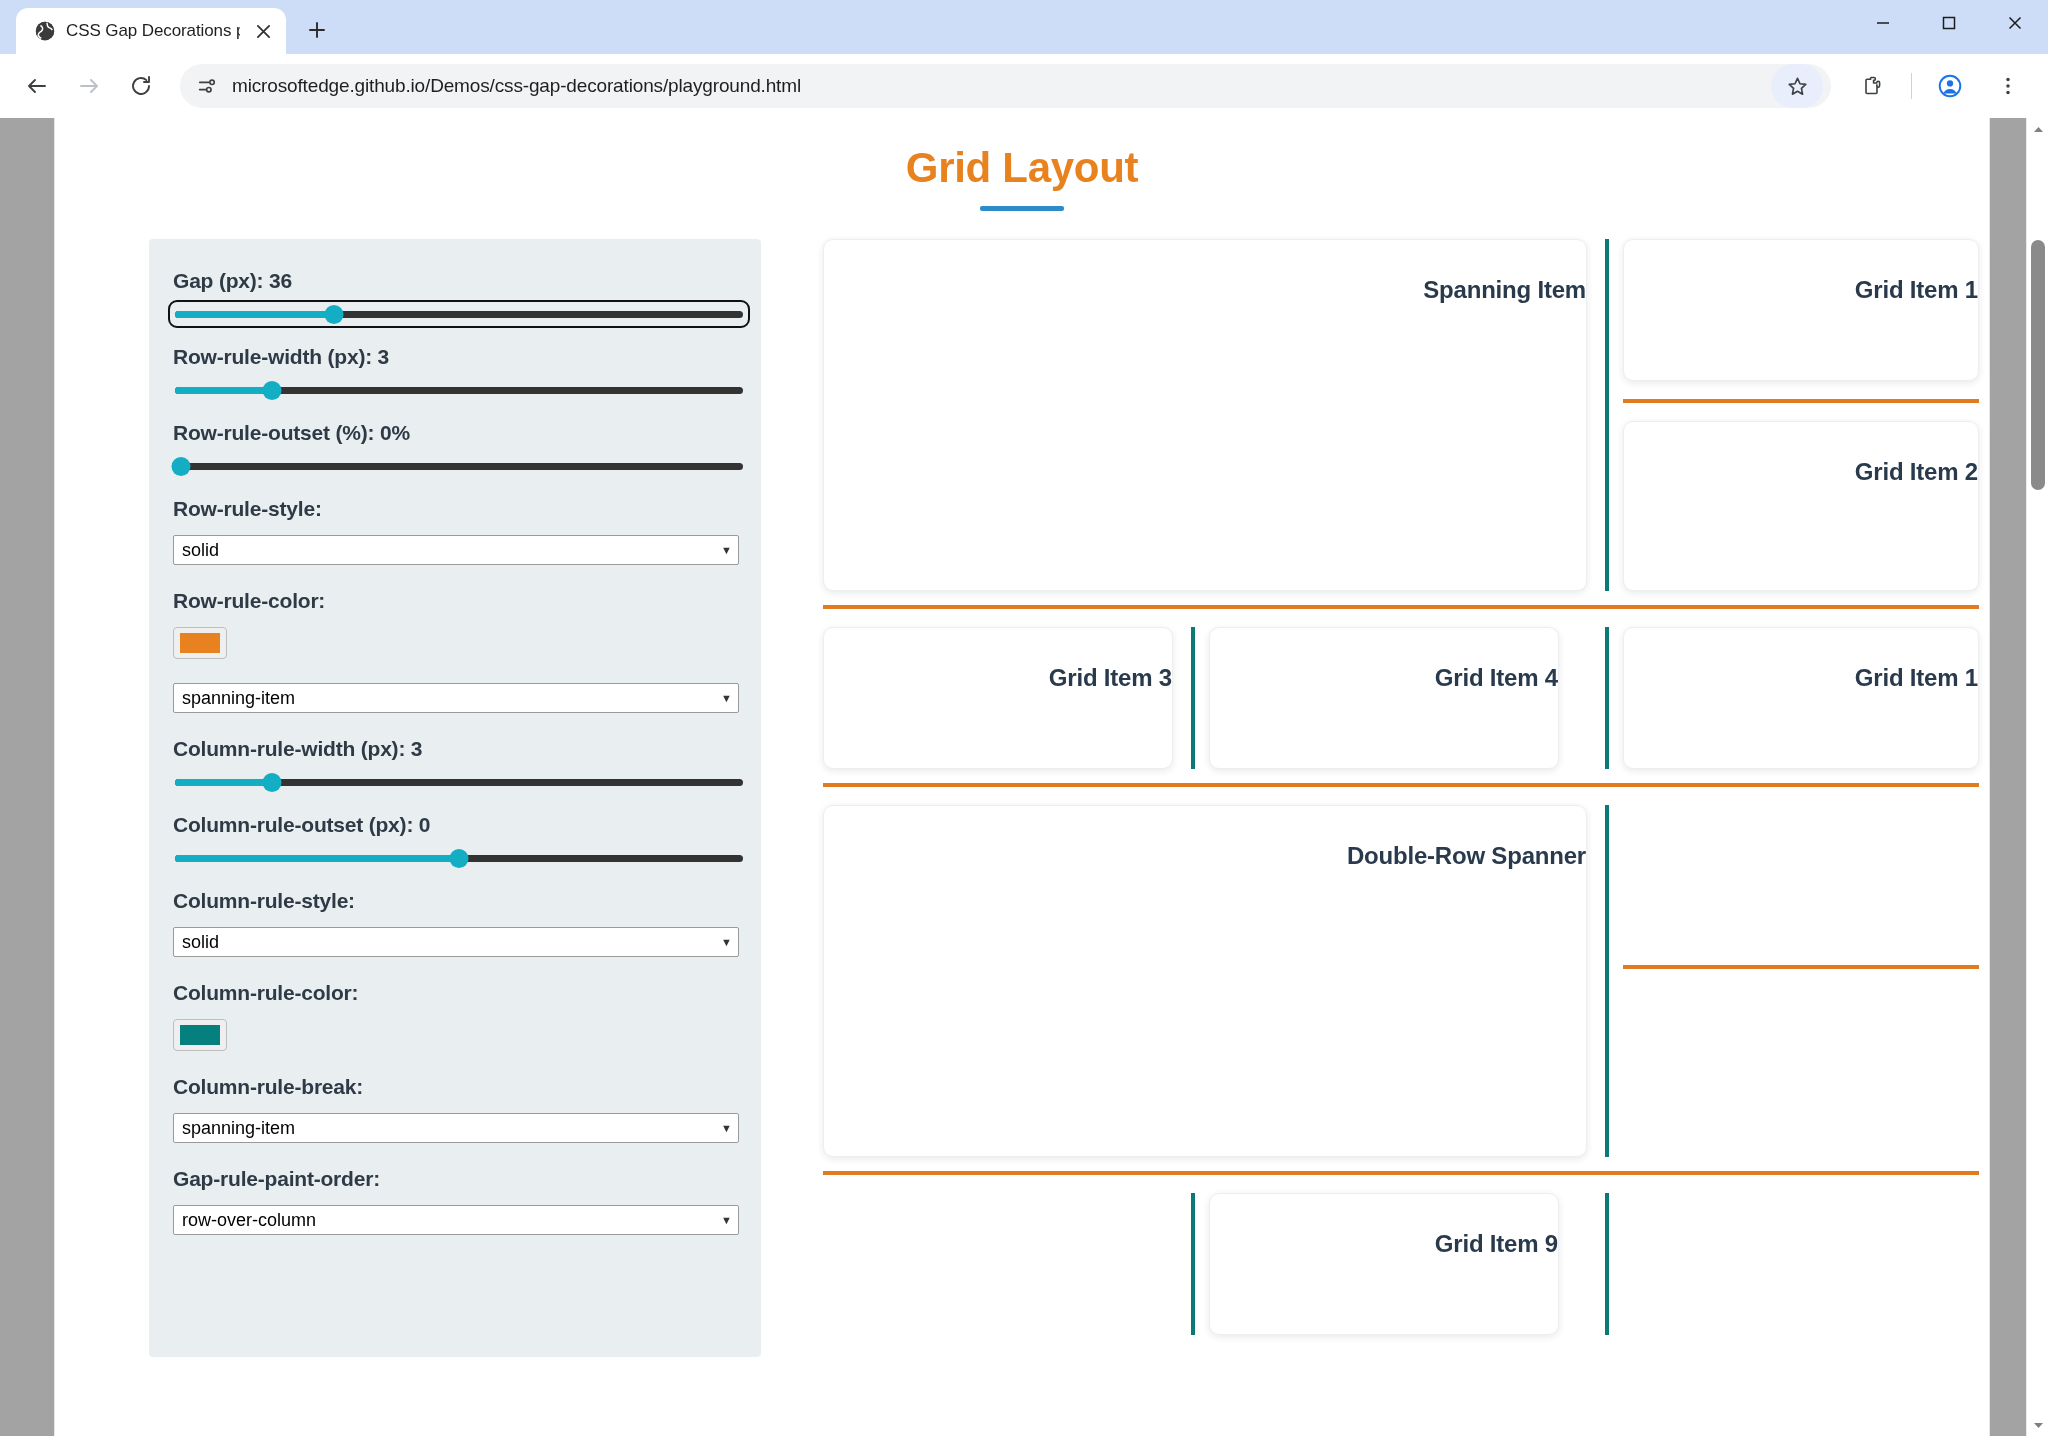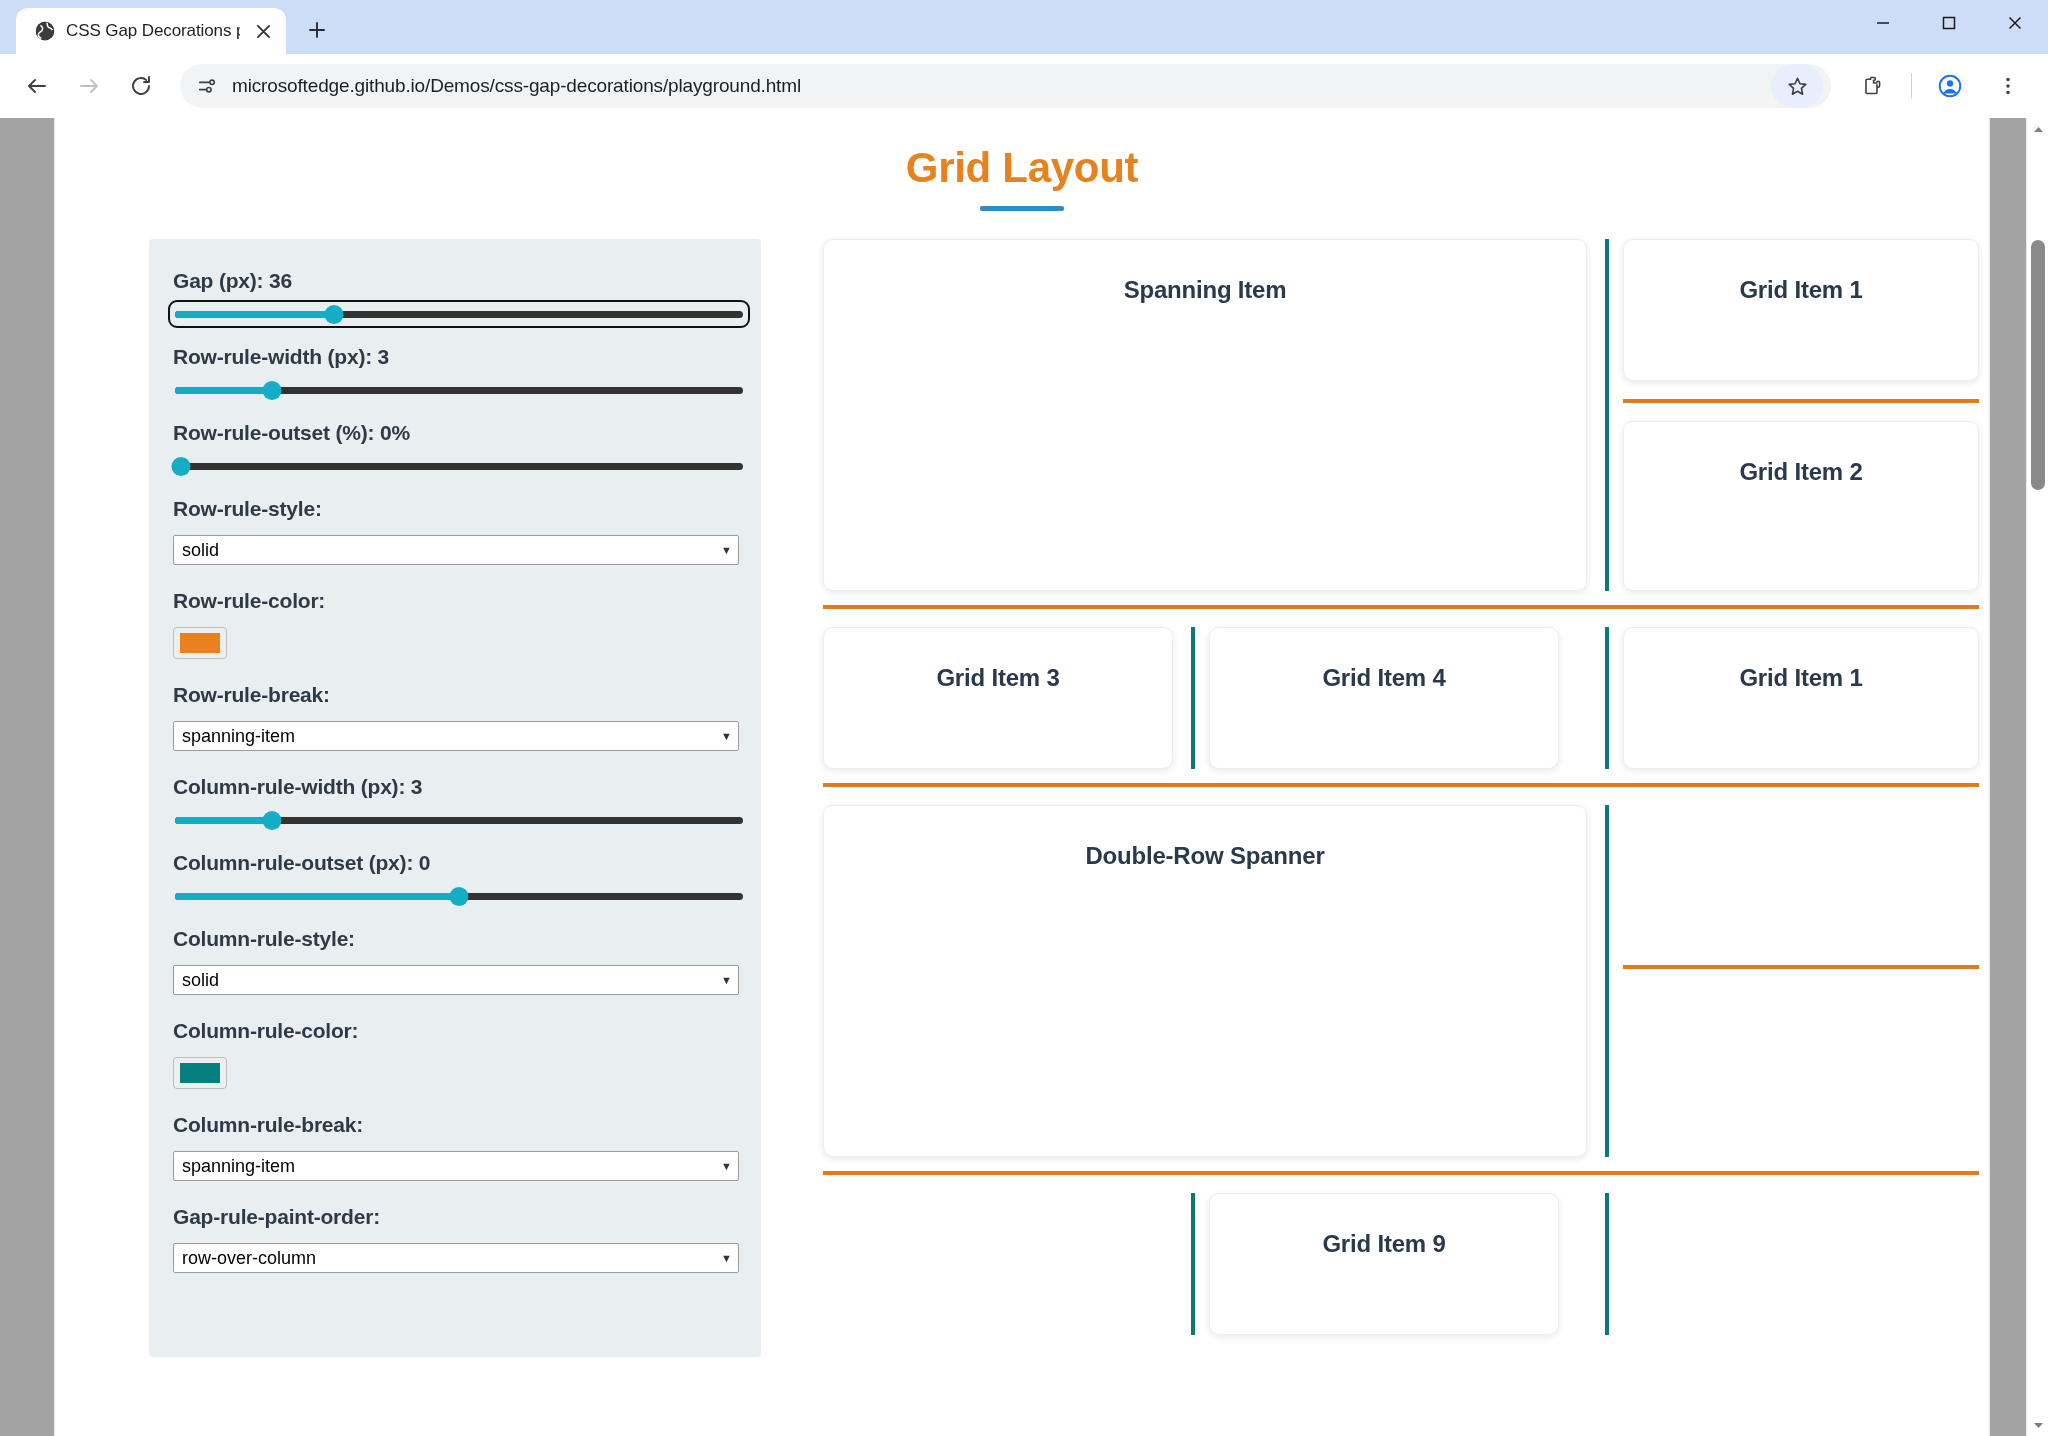--- a/index.html
+++ b/index.html
@@ -87,21 +87,21 @@
   .selectbox .caret { font-size:11px; color:#333; }
 
   .swatch { width:54px; height:32px; background:#efefef; border:1px solid #bdbdbd;
             border-radius:4px; padding:5px 6px; }
   .swatch-inner { width:100%; height:100%; }
 
   
   .griddemo { position:relative; flex:1; height:1118px; }
   .card { position:absolute; background:#ffffff; border:1px solid #eceef0;
           border-radius:10px; box-shadow:0 2px 7px rgba(25,40,60,0.10);
-          display:flex; justify-content:center; padding-top:36px; }
+          display:flex; justify-content:flex-end; padding-top:36px; }
   .card-label { font-size:24px; font-weight:bold; color:#2a3a4d;
                 letter-spacing:-0.2px; }
   .rrule { position:absolute; height:4px; background:#e07b20; z-index:3; }
   .crule { position:absolute; width:4px; background:#0b7a77; z-index:2; }
 
   
   .scrollbar { position:absolute; right:0; top:0; width:22px; height:100%;
                background:#ffffff; border-left:1px solid #eaeaea; }
   .sb-arrow { position:absolute; left:0; width:22px; height:22px;
               display:flex; align-items:center; justify-content:center; }
@@ -251,21 +251,20 @@
                 <span class="caret">▼</span>
               </div>
             </div>
             <div class="ctl-group">
               <div class="ctl-label">Row-rule-color:</div>
               <div class="swatch">
                 <div class="swatch-inner" style="background: rgb(232, 129, 31);"></div>
               </div>
             </div>
             <div class="ctl-group">
-              <div class="ctl-label">Row-rule-break:</div>
               <div class="selectbox">
                 <span>spanning-item</span>
                 <span class="caret">▼</span>
               </div>
             </div>
             <div class="ctl-group">
               <div class="ctl-label">Column-rule-width (px): 3</div>
               <div class="slider">
                 <div class="track"></div>
                 <div class="fill" style="width: 17%;"></div>

